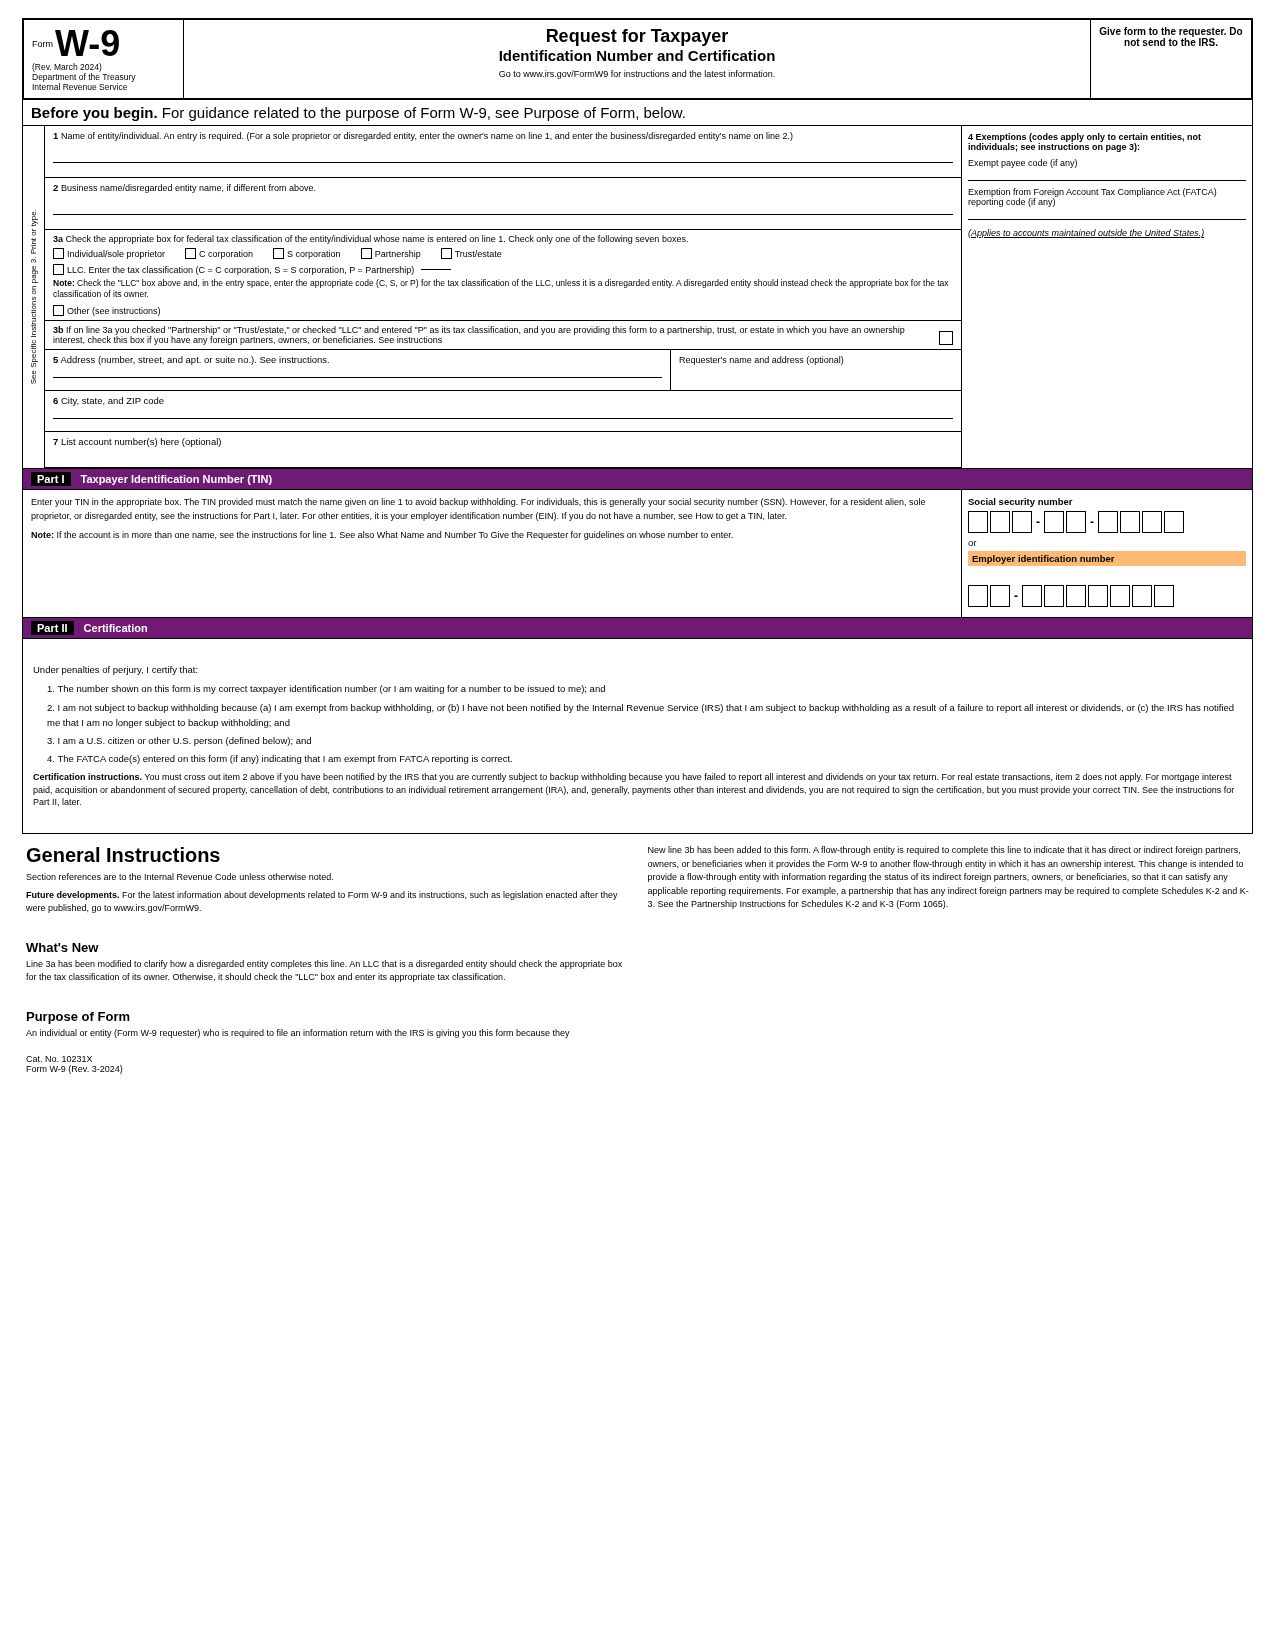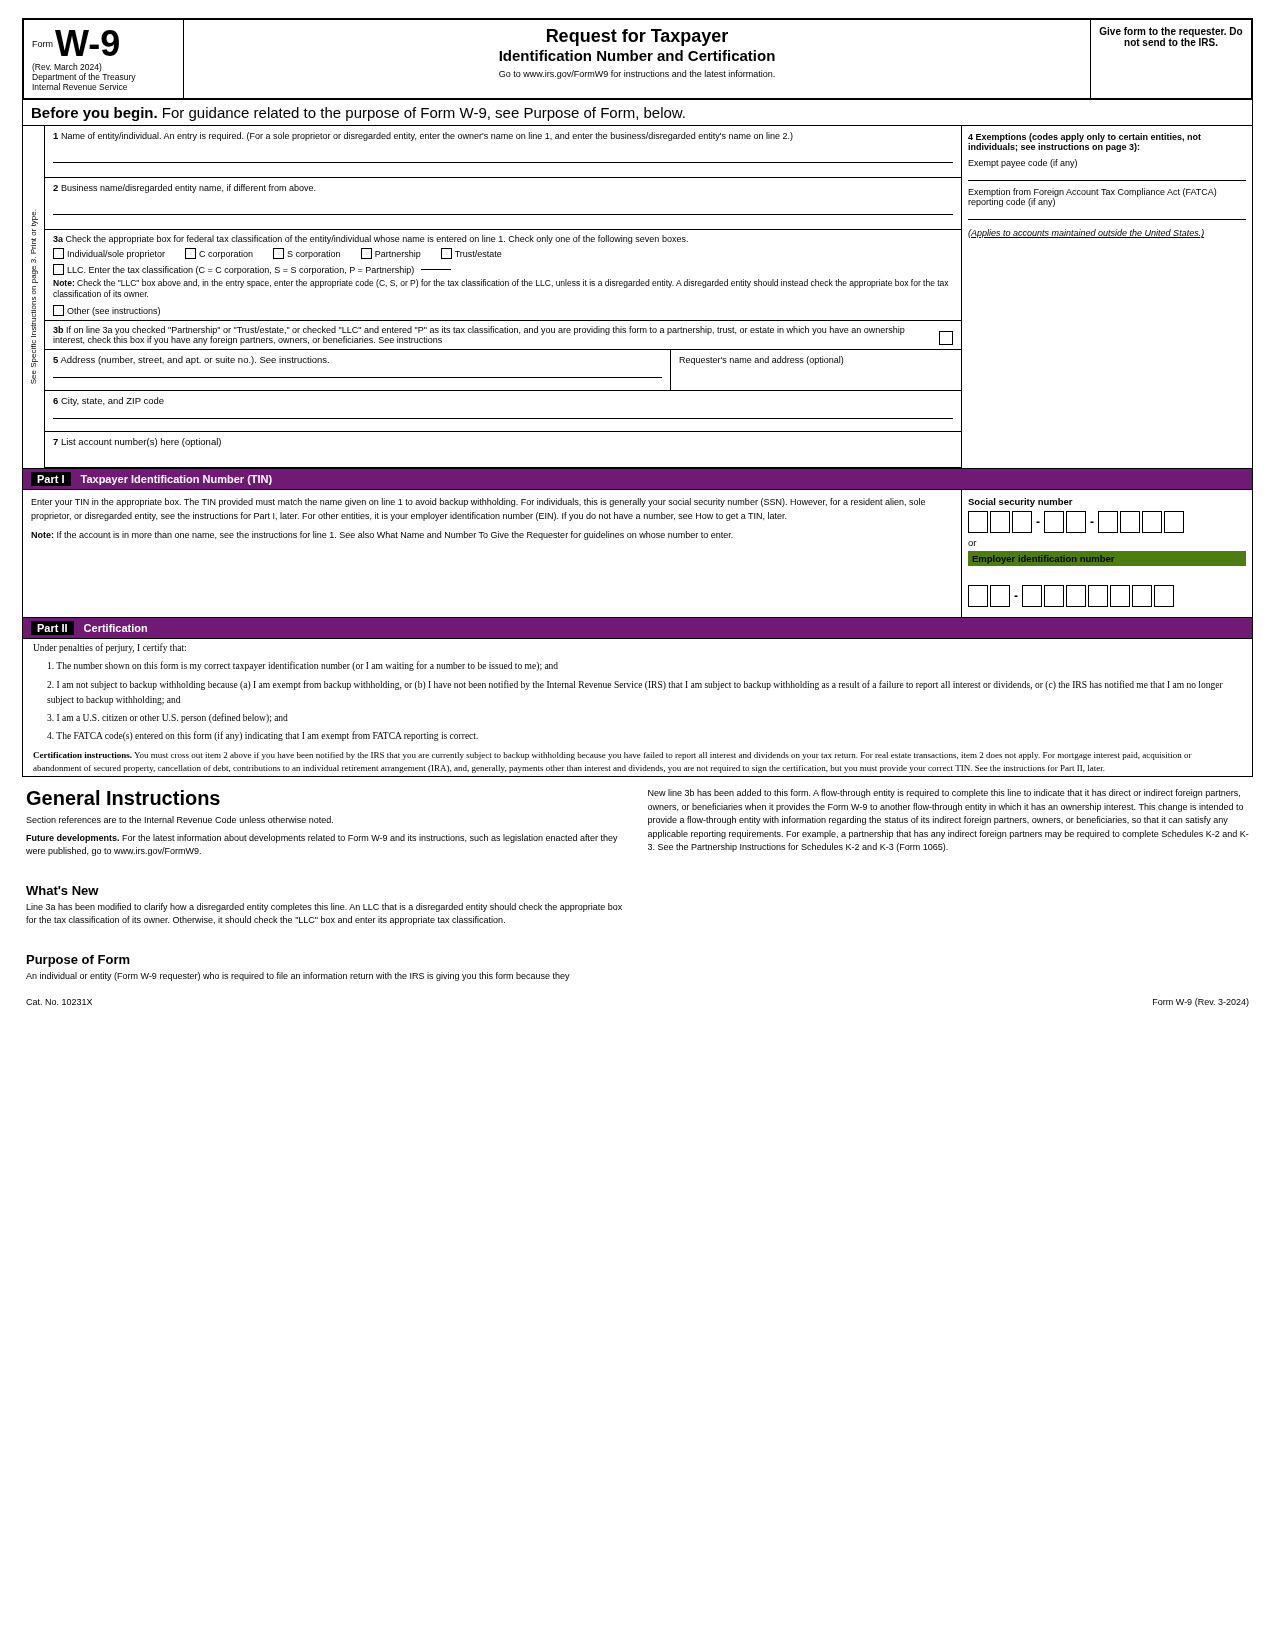--- a/index.html
+++ b/index.html
@@ -238,24 +238,23 @@
       padding: 0 2px;
     }
     .or-text {
       font-size: 9.5px;
       margin: 3px 0;
     }
     
     .cert-body {
       border: 1px solid #000;
       border-top: none;
-      padding: 2px 10px;
+      padding: 24px 10px;
       font-size: 9.5px;
       line-height: 1.5;
-      font-family: Liberation Serif, serif;
     }
     .cert-list {
       margin: 4px 0 4px 14px;
       font-size: 9.5px;
       line-height: 1.6;
     }
     .cert-instructions {
       font-size: 9px;
       line-height: 1.4;
       margin-top: 5px;
@@ -314,20 +313,21 @@
       font-size: 9px;
       line-height: 1.5;
       margin-bottom: 4px;
     }
     .footer {
       display: flex;
       justify-content: space-between;
       margin-top: 10px;
       padding: 0 4px;
       font-size: 9px;
+      flex-direction: column;
     }
     .bold { font-weight: bold; }
   </style>
 </head>
 <body>
 
 <div class="page">
 
   <div class="header">
     <div class="header-left">
@@ -487,21 +487,21 @@
         <span class="tin-dash">-</span>
         <span class="tin-box"></span>
         <span class="tin-box"></span>
         <span class="tin-dash">-</span>
         <span class="tin-box"></span>
         <span class="tin-box"></span>
         <span class="tin-box"></span>
         <span class="tin-box"></span>
       </div>
       <div class="or-text">or</div>
-      <div style="background:#4d7c0f;padding:2px 4px;font-weight:bold;font-size:9.5px;margin-bottom:19px;">Employer identification number</div>
+      <div style="background:#fdba74;padding:2px 4px;font-weight:bold;font-size:9.5px;margin-bottom:19px;">Employer identification number</div>
       <div class="tin-boxes">
         <span class="tin-box"></span>
         <span class="tin-box"></span>
         <span class="tin-dash">-</span>
         <span class="tin-box"></span>
         <span class="tin-box"></span>
         <span class="tin-box"></span>
         <span class="tin-box"></span>
         <span class="tin-box"></span>
         <span class="tin-box"></span>

